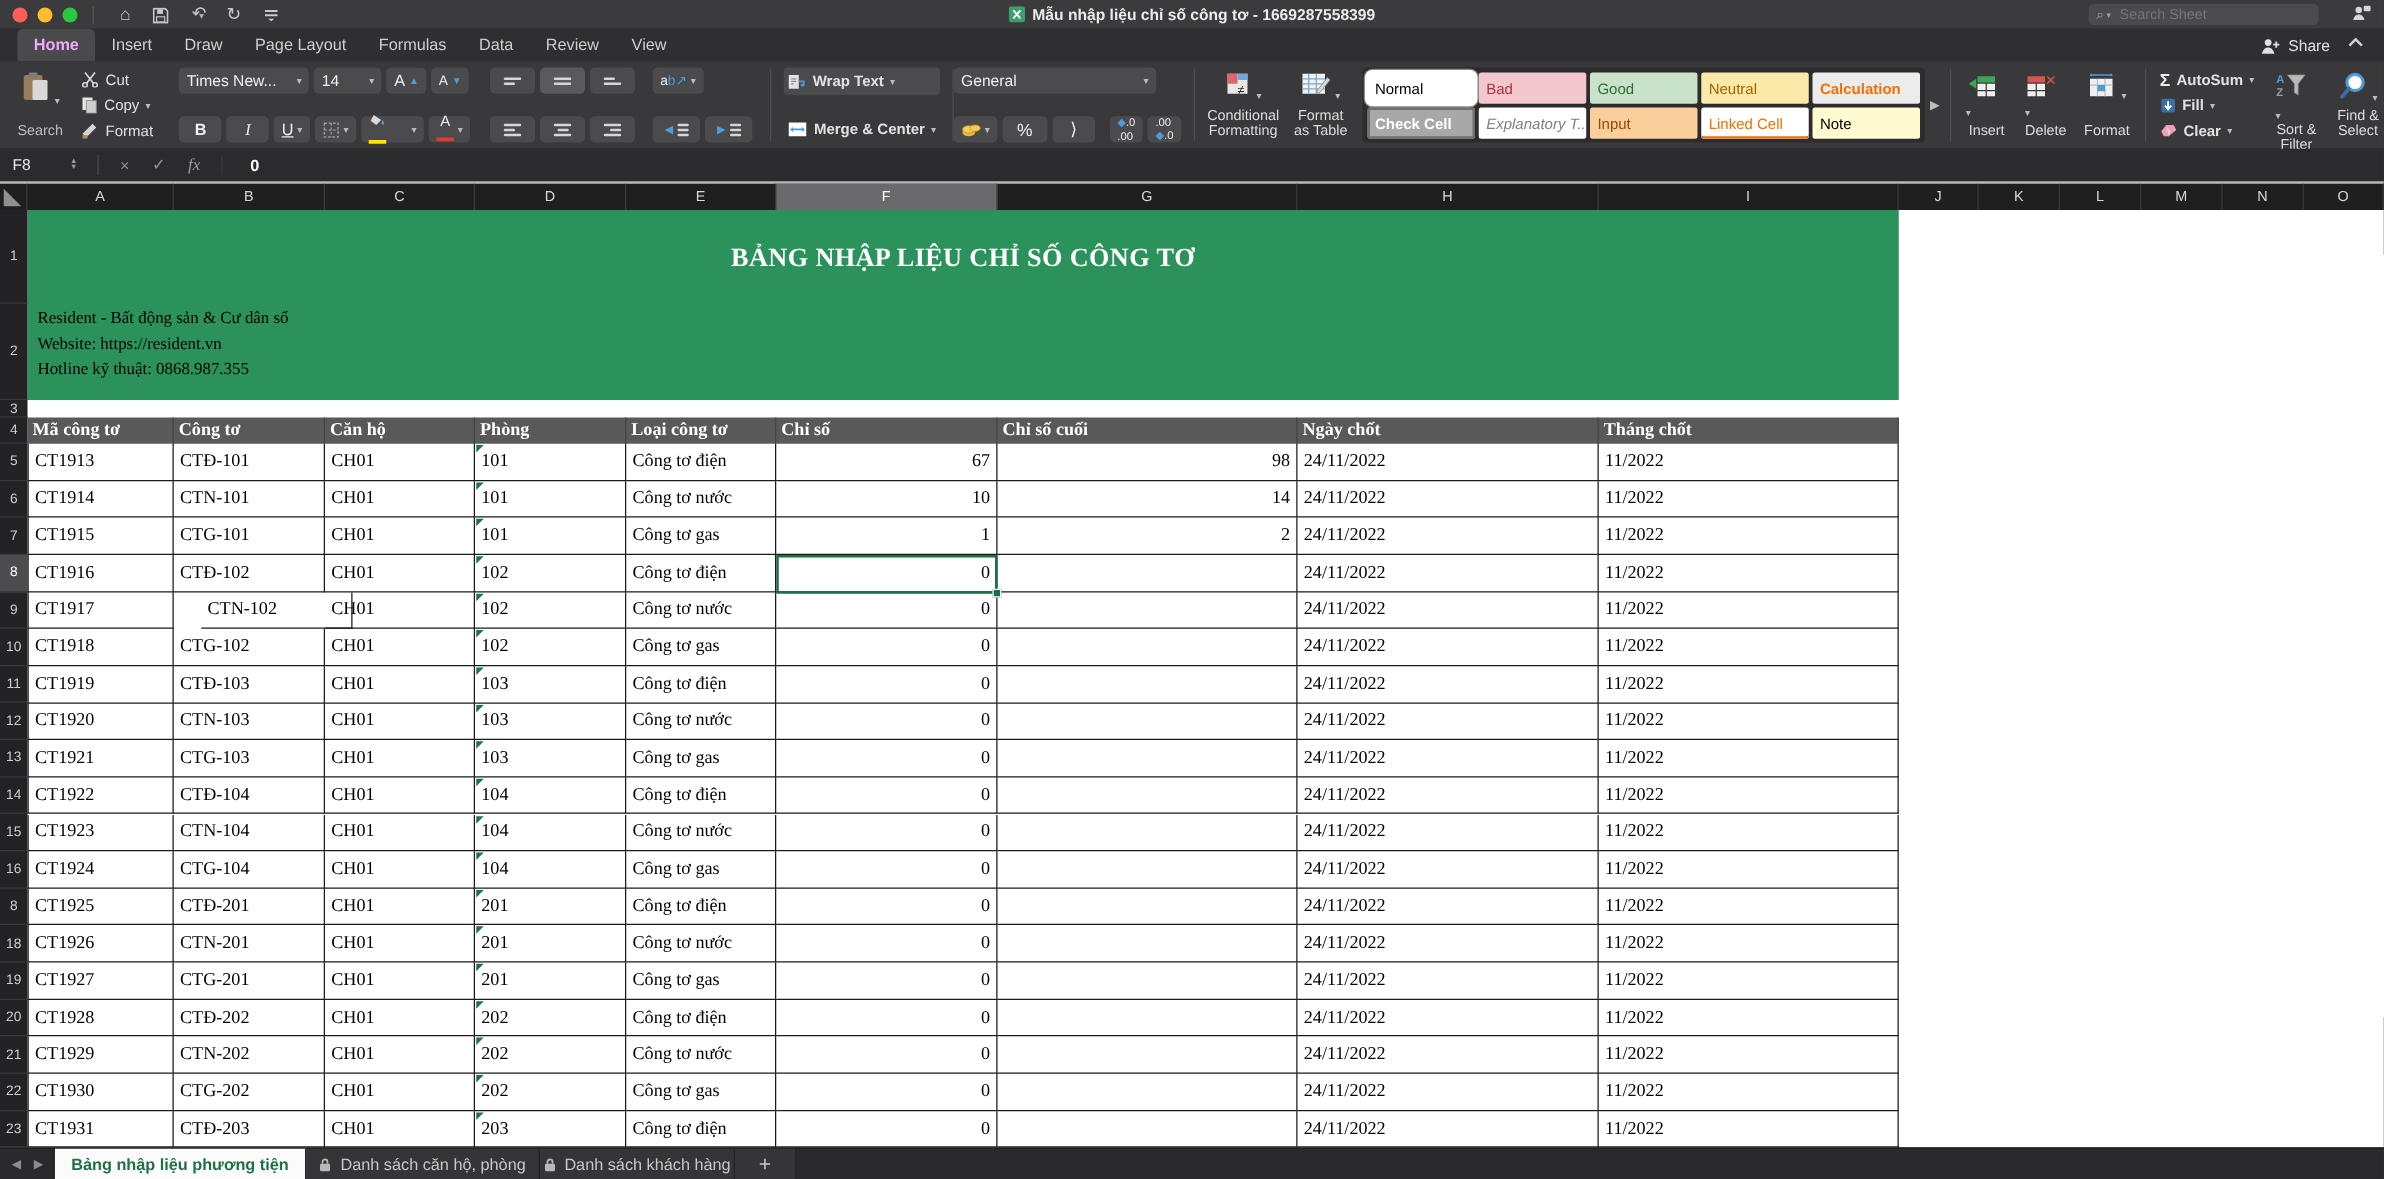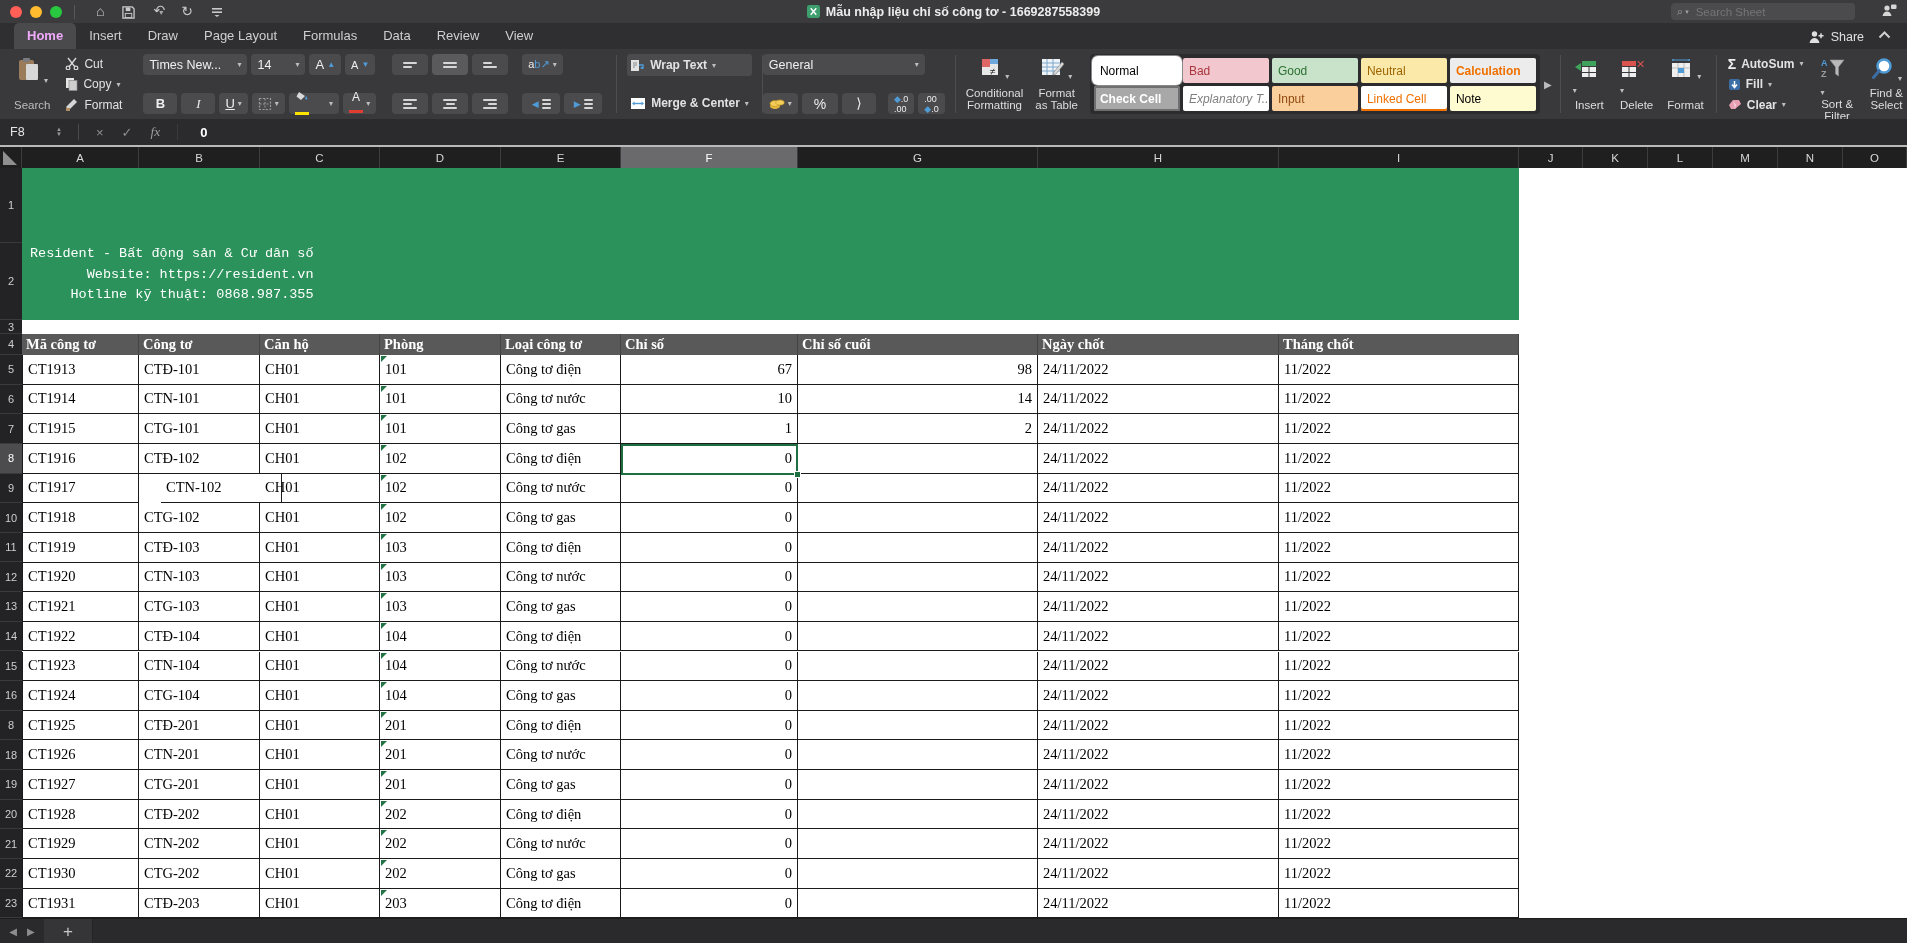--- a/index.html
+++ b/index.html
@@ -73,21 +73,21 @@
   .ch{color:#d8d8d8;font-size:11.5px;display:flex;align-items:center;justify-content:center;border-right:1px solid #3c3b3d;box-sizing:border-box;height:100%;}
   .ch.sel{background:#6a696b;color:#fff;}
   #corner{width:22px;height:100%;position:relative;border-right:1px solid #3c3b3d;box-sizing:border-box;}
   #corner .tri{position:absolute;bottom:3px;left:3px;width:0;height:0;border-bottom:14px solid #8f8f8f;border-right:14px solid transparent;}
   #rowsarea{position:absolute;top:168px;left:0;width:1907px;height:750px;background:#ffffff;overflow:hidden;}
   #rowstrip{position:absolute;top:0;left:0;width:22px;height:750px;background:#232224;z-index:5;}
   .rn{color:#cfcfcf;font-size:11px;display:flex;align-items:center;justify-content:center;border-bottom:1px solid #3a393b;box-sizing:border-box;overflow:hidden;}
   .rn.sel{background:#4c4b4d;color:#fff;}
   #banner{position:absolute;left:22px;top:0;width:1497px;height:152px;}
   #banner-title{position:absolute;left:0;right:0;top:26px;text-align:center;color:#fff;font-family:"Liberation Serif",serif;font-weight:bold;font-size:21px;letter-spacing:.3px;}
-  #banner-lines{position:absolute;left:8px;top:76px;color:#ffffff;font-family:Liberation Mono, monospace;font-size:13.5px;line-height:20.5px;text-align:right;}
+  #banner-lines{position:absolute;left:8px;top:76px;color:#000000;font-family:Liberation Serif, serif;font-size:13.5px;line-height:20.5px;}
   #thead{position:absolute;left:22px;top:166px;width:1497px;height:21px;background:#595959;box-sizing:border-box;}
   .hc{position:absolute;top:0;height:21px;color:#fff;font-family:"Liberation Serif",serif;font-weight:bold;font-size:14.5px;display:flex;align-items:center;padding-left:4px;box-sizing:border-box;border-right:1px solid #444;}
   .drow{position:absolute;left:22px;width:1497px;height:30px;}
   .dc{position:absolute;top:0;height:100%;box-sizing:border-box;border-right:1px solid #1b1b1b;border-bottom:1px solid #1b1b1b;font-family:"Liberation Serif",serif;font-size:14.5px;color:#000;display:flex;align-items:center;padding:0 5px;white-space:nowrap;overflow:hidden;}
   .dc.first{border-left:1px solid #1b1b1b;}
   .dc.r{justify-content:flex-end;}
   .gtri{position:absolute;top:1px;left:1px;width:0;height:0;border-top:6px solid #217346;border-right:6px solid transparent;}
   #selbox{position:absolute;box-sizing:border-box;border:2px solid #1d6f42;z-index:4;}
   #fillhandle{position:absolute;width:7px;height:7px;background:#1d6f42;border:1px solid #fff;box-sizing:border-box;z-index:6;}
   
@@ -561,20 +561,21 @@
     <div class="ch" style="width: 64px;">J</div>
     <div class="ch" style="width: 65px;">K</div>
     <div class="ch" style="width: 65px;">L</div>
     <div class="ch" style="width: 65px;">M</div>
     <div class="ch" style="width: 65px;">N</div>
     <div class="ch" style="width: 64px;">O</div>
   </div>
 
 <div id="rowsarea">
   <div id="banner" style="background: rgb(42, 146, 90);">
+    <div id="banner-title">BẢNG NHẬP LIỆU CHỈ SỐ CÔNG TƠ</div>
     <div id="banner-lines">
       <div>Resident - Bất động sản &amp; Cư dân số</div>
       <div>Website: https://resident.vn</div>
       <div>Hotline kỹ thuật: 0868.987.355</div>
     </div>
   </div>
   <div id="thead">
       <div class="hc" style="left: 0px; width: 117px;">Mã công tơ</div>
       <div class="hc" style="left: 117px; width: 121px;">Công tơ</div>
       <div class="hc" style="left: 238px; width: 120px;">Căn hộ</div>
@@ -823,14 +824,33 @@
       <div class="rn" style="height: 29.65px;">22</div>
       <div class="rn" style="height: 29.65px;">23</div>
     </div>
 </div>
 
 <div id="sheetbar">
   <div id="sheetnav">
     <span>◀</span>
     <span>▶</span>
   </div>
+  <div id="sheettabs" style="display:flex;">
+      <div class="stab active" style="width: 201px;">
+        <span>Bảng nhập liệu phương tiện</span>
+      </div>
+      <div class="stab" style="width: 187px;">
+        <svg width="10" height="12" viewBox="0 0 10 12" class="lock">
+          <rect x="1" y="5" width="8" height="6" rx="1" fill="#b9b9b9"></rect>
+          <path d="M3 5V3.5a2 2 0 0 1 4 0V5" fill="none" stroke="#b9b9b9" stroke-width="1.4"></path>
+        </svg>
+        <span>Danh sách căn hộ, phòng</span>
+      </div>
+      <div class="stab" style="width: 156px;">
+        <svg width="10" height="12" viewBox="0 0 10 12" class="lock">
+          <rect x="1" y="5" width="8" height="6" rx="1" fill="#b9b9b9"></rect>
+          <path d="M3 5V3.5a2 2 0 0 1 4 0V5" fill="none" stroke="#b9b9b9" stroke-width="1.4"></path>
+        </svg>
+        <span>Danh sách khách hàng</span>
+      </div>
+    </div>
   <div id="addsheet">+</div>
 </div>
 
 </body></html>

